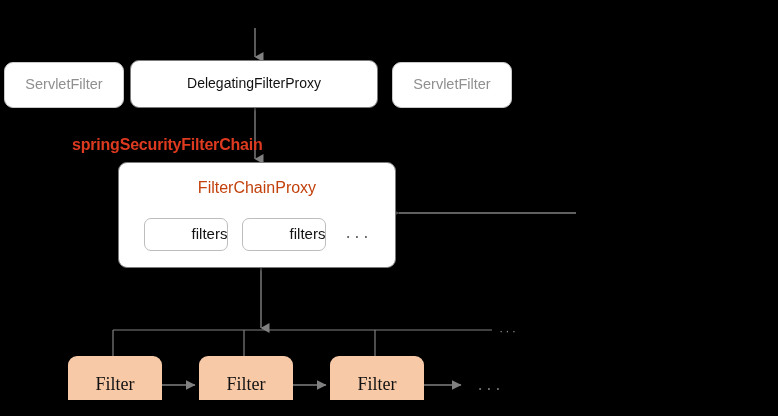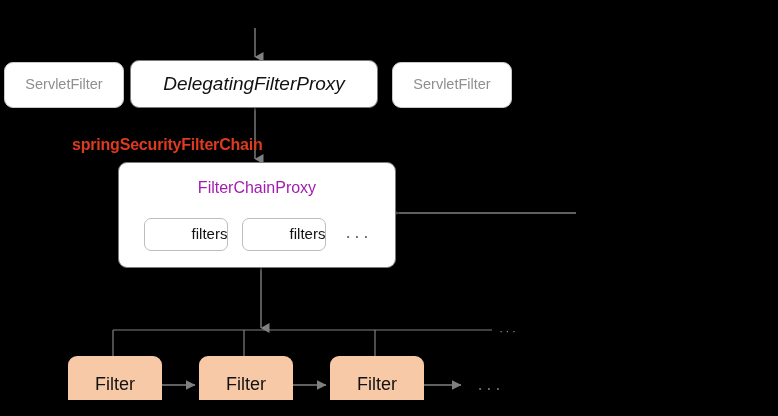--- a/index.html
+++ b/index.html
@@ -42,20 +42,21 @@
     box-shadow: 1.5px 2px 2px rgba(0,0,0,0.35);
     color: #8f8f8f;
   }
 
   .node.peach {
     background: #f8c9a7;
     border: none;
     border-radius: 9px;
     color: #121212;
     box-shadow: none;
+    font-family: Liberation Serif, serif;
   }
 
   .node.inner {
     background: #ffffff;
     border: 1px solid #bdbdbd;
     border-radius: 7px;
     box-shadow: none;
     color: #121212;
   }
 
@@ -63,22 +64,21 @@
   .servlet-filter {
     width: 120px;
     height: 46px;
     font-size: 14.5px;
   }
   .delegating {
     left: 130px;
     top: 60px;
     width: 248px;
     height: 48px;
-    font-size: 19px;
-    font-style: italic;
+    font-size: 14px;
   }
   .websecurity {
     left: 578px;
     top: 184px;
     width: 198px;
     height: 58px;
     font-size: 18px;
   }
   .fcp-box {
     left: 118px;
@@ -90,21 +90,21 @@
   .fcp-title {
     position: absolute;
     left: 0;
     top: 0;
     width: 100%;
     height: 50px;
     display: flex;
     align-items: center;
     justify-content: center;
     font-size: 16px;
-    color: #a21caf;
+    color: #c2410c;
   }
   .filters-chip {
     position: absolute;
     top: 55px;
     width: 84px;
     height: 33px;
     font-size: 15px;
     padding-left: 47px;
   }
   .filter-node {

